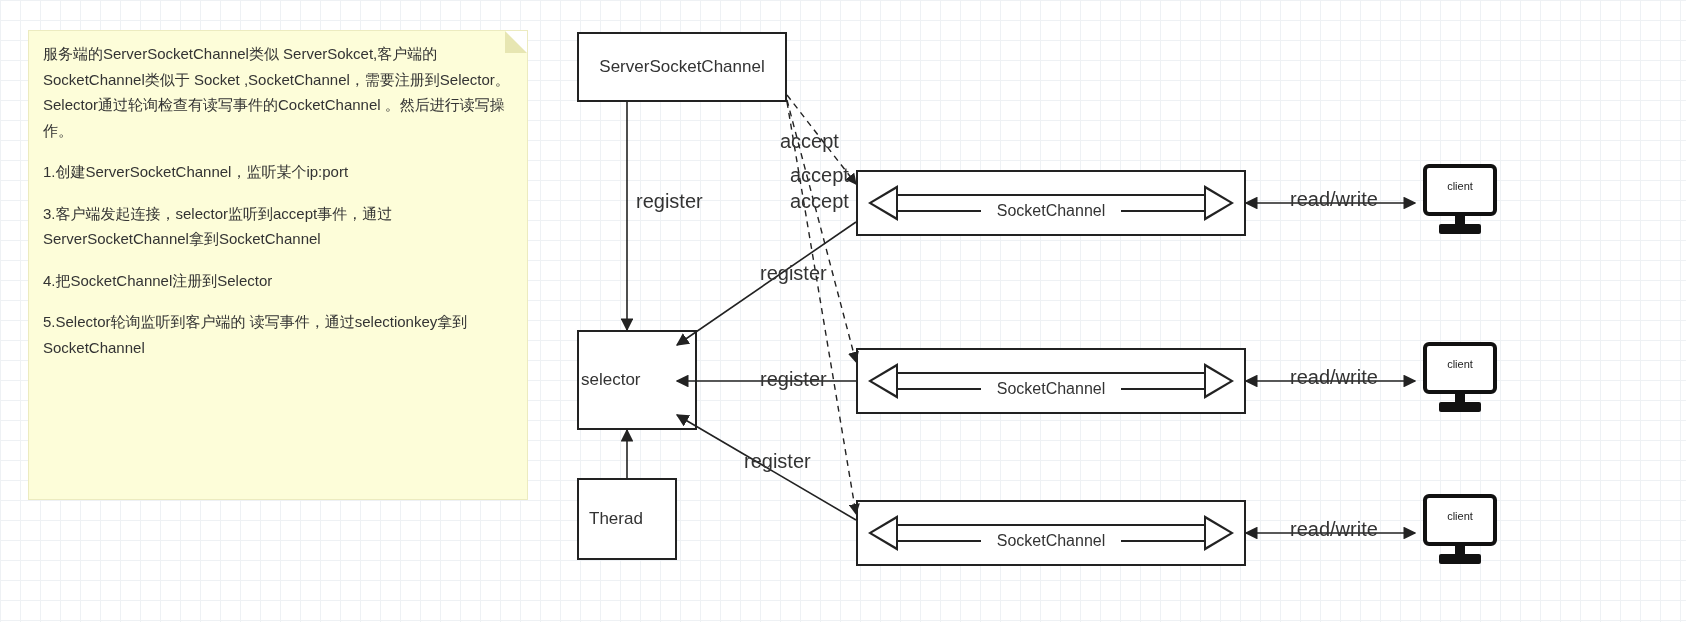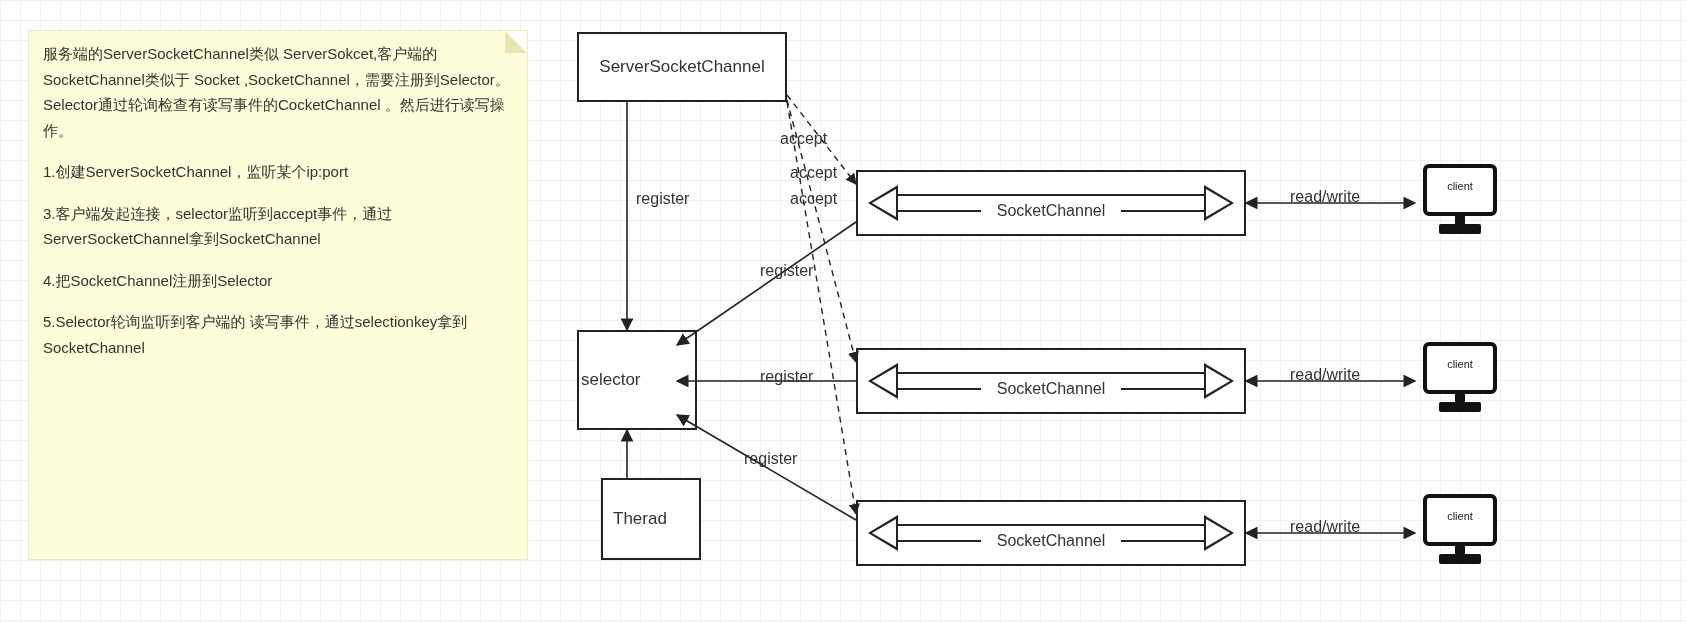--- a/index.html
+++ b/index.html
@@ -20,21 +20,21 @@
       linear-gradient(to bottom, #eef1f4 1px, transparent 1px);
     background-size: 20px 20px;
     overflow: hidden;
   }
 
   .note {
     position: absolute;
     left: 28px;
     top: 30px;
     width: 500px;
-    height: 530px;
+    height: 470px;
     background: #fdfdd9;
     border: 1px solid #ecebc0;
     padding: 10px 14px 14px 14px;
     box-sizing: border-box;
     font-size: 15px;
     line-height: 1.7;
   }
   .note::before {
     content: "";
     position: absolute;
@@ -51,21 +51,21 @@
     border: 2px solid #222;
     display: flex;
     align-items: center;
     justify-content: center;
     font-size: 17px;
     box-sizing: border-box;
   }
 
   .edge-label {
     position: absolute;
-    font-size: 16px;
+    font-size: 20px;
     color: #333;
     background: transparent;
     white-space: nowrap;
   }
 
   .arrows-layer {
     position: absolute;
     left: 0; top: 0;
     width: 1686px;
     height: 622px;
@@ -182,21 +182,21 @@
   </div>
 
   <div class="box" style="left:577px; top:32px; width:210px; height:70px;">
     <span>ServerSocketChannel</span>
   </div>
 
   <div class="box" style="left:577px; top:330px; width:120px; height:100px; justify-content:flex-start; padding-left:2px;">
     <span>selector</span>
   </div>
 
-  <div class="box" style="left:601px; top:478px; width:100px; height:82px; justify-content:flex-start; padding-left:10px;">
+  <div class="box" style="left:577px; top:478px; width:100px; height:82px; justify-content:flex-start; padding-left:10px;">
     <span>Therad</span>
   </div>
 
   <div class="box" style="left:856px; top:170px; width:390px; height:66px;">
     <div class="sc-arrow">
       <div class="head-l"></div>
         <div class="bar"></div>
         <div class="head-r"></div>
     </div>
     <div class="sc-text">SocketChannel</div>

